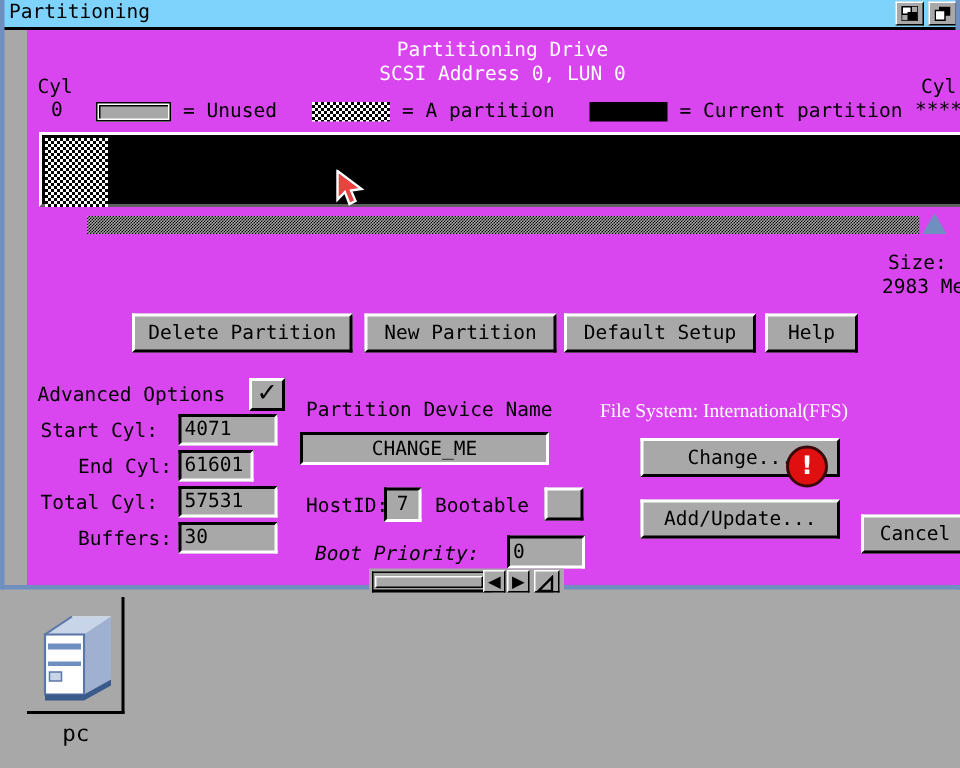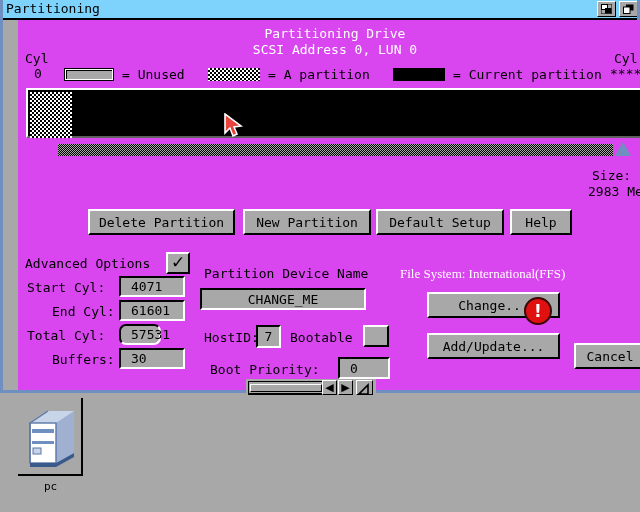--- a/index.html
+++ b/index.html
@@ -236,21 +236,21 @@
     box-sizing: border-box;
     border-top: 2px solid #000000;
     border-left: 2px solid #000000;
     border-right: 2px solid #ffffff;
     border-bottom: 2px solid #ffffff;
     font-size: 13px;
     font-family: "DejaVu Sans Mono", "Liberation Mono", monospace;
     color: #000;
     display: flex;
     align-items: center;
-    padding-left: 10px;
+    padding-left: 2px;
     white-space: nowrap;
     cursor: text;
   }
   .field.center { justify-content: center; padding-left: 0; }
 
   
   #adv-label { left: 7px; top: 236px; }
   #adv-check {
     position: absolute;
     left: 148px; top: 232px;
@@ -271,22 +271,22 @@
     color: #000;
     font-family: "DejaVu Sans", sans-serif;
   }
 
   #lb-startcyl { left: 9px;  top: 260px; }
   #lb-endcyl   { left: 34px; top: 284px; }
   #lb-totalcyl { left: 9px;  top: 308px; }
   #lb-buffers  { left: 34px; top: 332px; }
 
   #fd-startcyl { left: 101px; top: 256px; width: 66px; height: 21px; }
-  #fd-endcyl   { left: 101px; top: 280px; width: 66px; height: 21px; }
-  #fd-totalcyl { left: 101px; top: 304px; width: 42px; height: 21px; border-radius: 7px; }
+  #fd-endcyl   { left: 101px; top: 280px; width: 50px; height: 21px; }
+  #fd-totalcyl { left: 101px; top: 304px; width: 66px; height: 21px; }
   #fd-buffers  { left: 101px; top: 328px; width: 66px; height: 21px; }
 
   
   #pdn-label { left: 186px; top: 246px; }
   #fd-pdn    { left: 182px; top: 268px; width: 166px; height: 22px; text-align: right; }
 
   #lb-hostid { left: 186px; top: 310px; }
   #fd-hostid { left: 238px; top: 305px; width: 25px; height: 23px; }
   #lb-bootable { left: 272px; top: 310px; }
   #cb-bootable {
@@ -294,21 +294,21 @@
     left: 345px; top: 305px;
     width: 26px; height: 22px;
     background: #a8a8a8;
     box-sizing: border-box;
     border-top: 2px solid #ffffff;
     border-left: 2px solid #ffffff;
     border-right: 2px solid #000000;
     border-bottom: 2px solid #000000;
     cursor: pointer;
   }
-  #lb-bootprio { left: 192px; top: 342px; }
+  #lb-bootprio { left: 192px; top: 342px; font-style: italic; }
   #fd-bootprio { left: 320px; top: 337px; width: 52px; height: 22px; }
 
   
   #fs-label { left: 382px; top: 246px; color: #ffffff; font-family: Liberation Serif, serif; }
 
   #alert-badge {
     position: absolute;
     left: 506px; top: 277px;
     width: 28px; height: 28px;
     border-radius: 50%;
@@ -401,21 +401,21 @@
     width: 65px; height: 78px;
     border-right: 2px solid #000;
     border-bottom: 2px solid #000;
     box-sizing: border-box;
   }
   #icon-pc-label {
     position: absolute;
     left: 0; top: 82px;
     width: 65px;
     text-align: center;
-    font-size: 11px;
+    font-size: 15px;
     color: #000;
     font-family: "DejaVu Sans Mono", "Liberation Mono", monospace;
   }
 
   
   #mouse-cursor {
     position: absolute;
     left: 224px; top: 113px;
     width: 22px; height: 26px;
     pointer-events: none;

